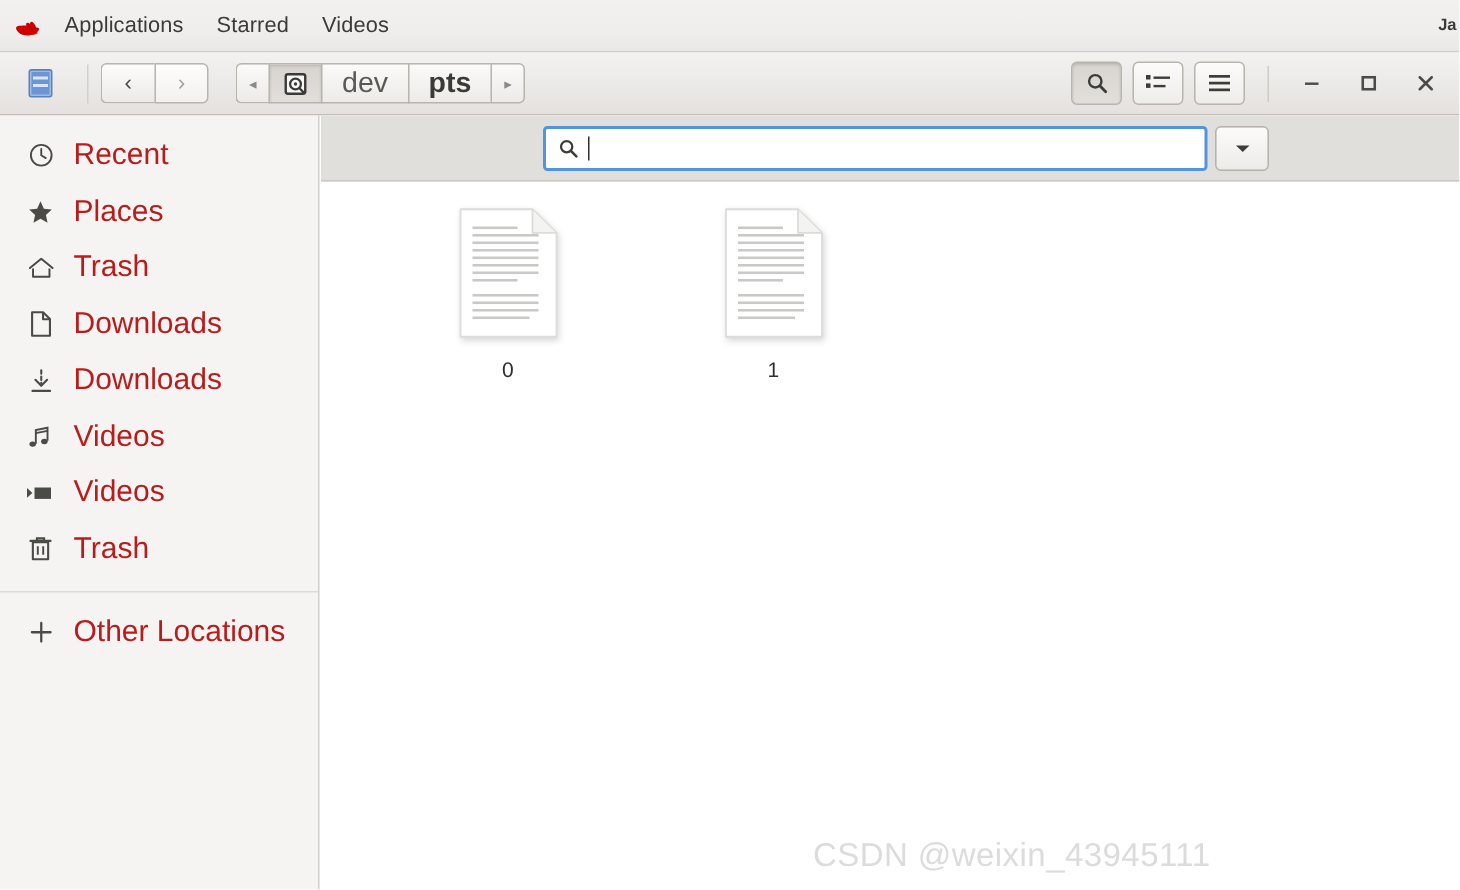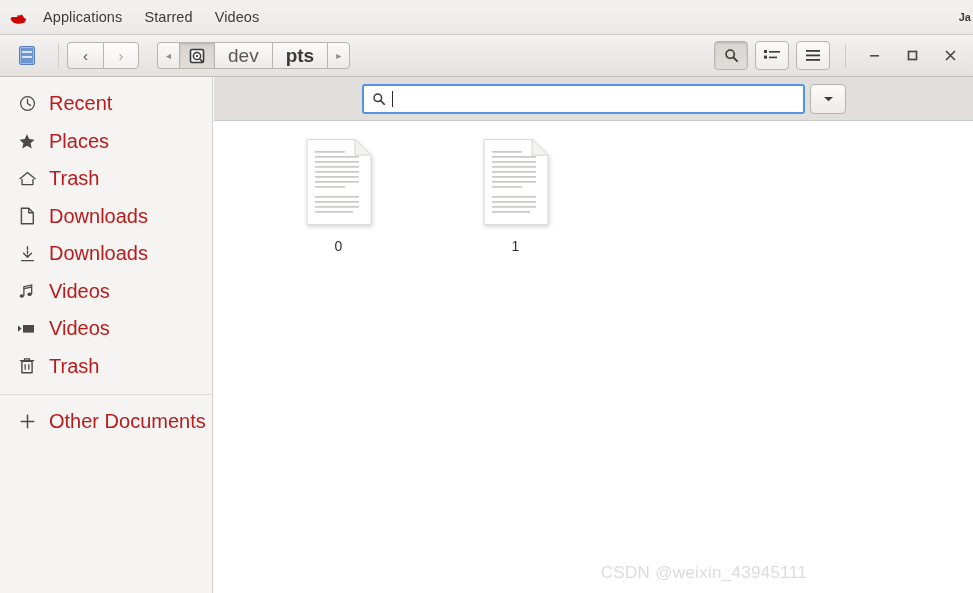--- a/index.html
+++ b/index.html
@@ -186,21 +186,21 @@
   .doc-icon {
     width: 68px; height: 88px; position: relative;
     filter: drop-shadow(1px 2px 2px rgba(0,0,0,.16));
   }
   .doc-label {
     margin-top: 12px; font-size: 14px; color: #2f2f2d;
   }
 
   .watermark {
     position: absolute; right: 14px; bottom: 10px;
-    font-size: 17px; color: #dcdcdc;
+    font-size: 22px; color: #dcdcdc;
     letter-spacing: .3px;
     font-family: "Liberation Sans", sans-serif;
   }
 </style>
 </head>
 <body>
 
 <div class="screen">
 
   <div class="topbar">
@@ -387,21 +387,21 @@
       </div>
 
       <div class="side-div"></div>
 
       <div class="side-item">
         <span class="side-icon">
           <svg width="17" height="17" viewBox="0 0 18 18" aria-hidden="true">
             <path d="M9 2.4v13.2M2.4 9h13.2" stroke="#4a4a47" stroke-width="1.6" stroke-linecap="round"></path>
           </svg>
         </span>
-        <span>Other Documents</span>
+        <span>Other Locations</span>
       </div>
     </div>
 
     <div class="content">
 
       <div class="searchbar">
         <div class="search-wrap">
           <div class="search-field">
             <span class="search-glyph">
               <svg width="14" height="14" viewBox="0 0 16 16" aria-hidden="true">

